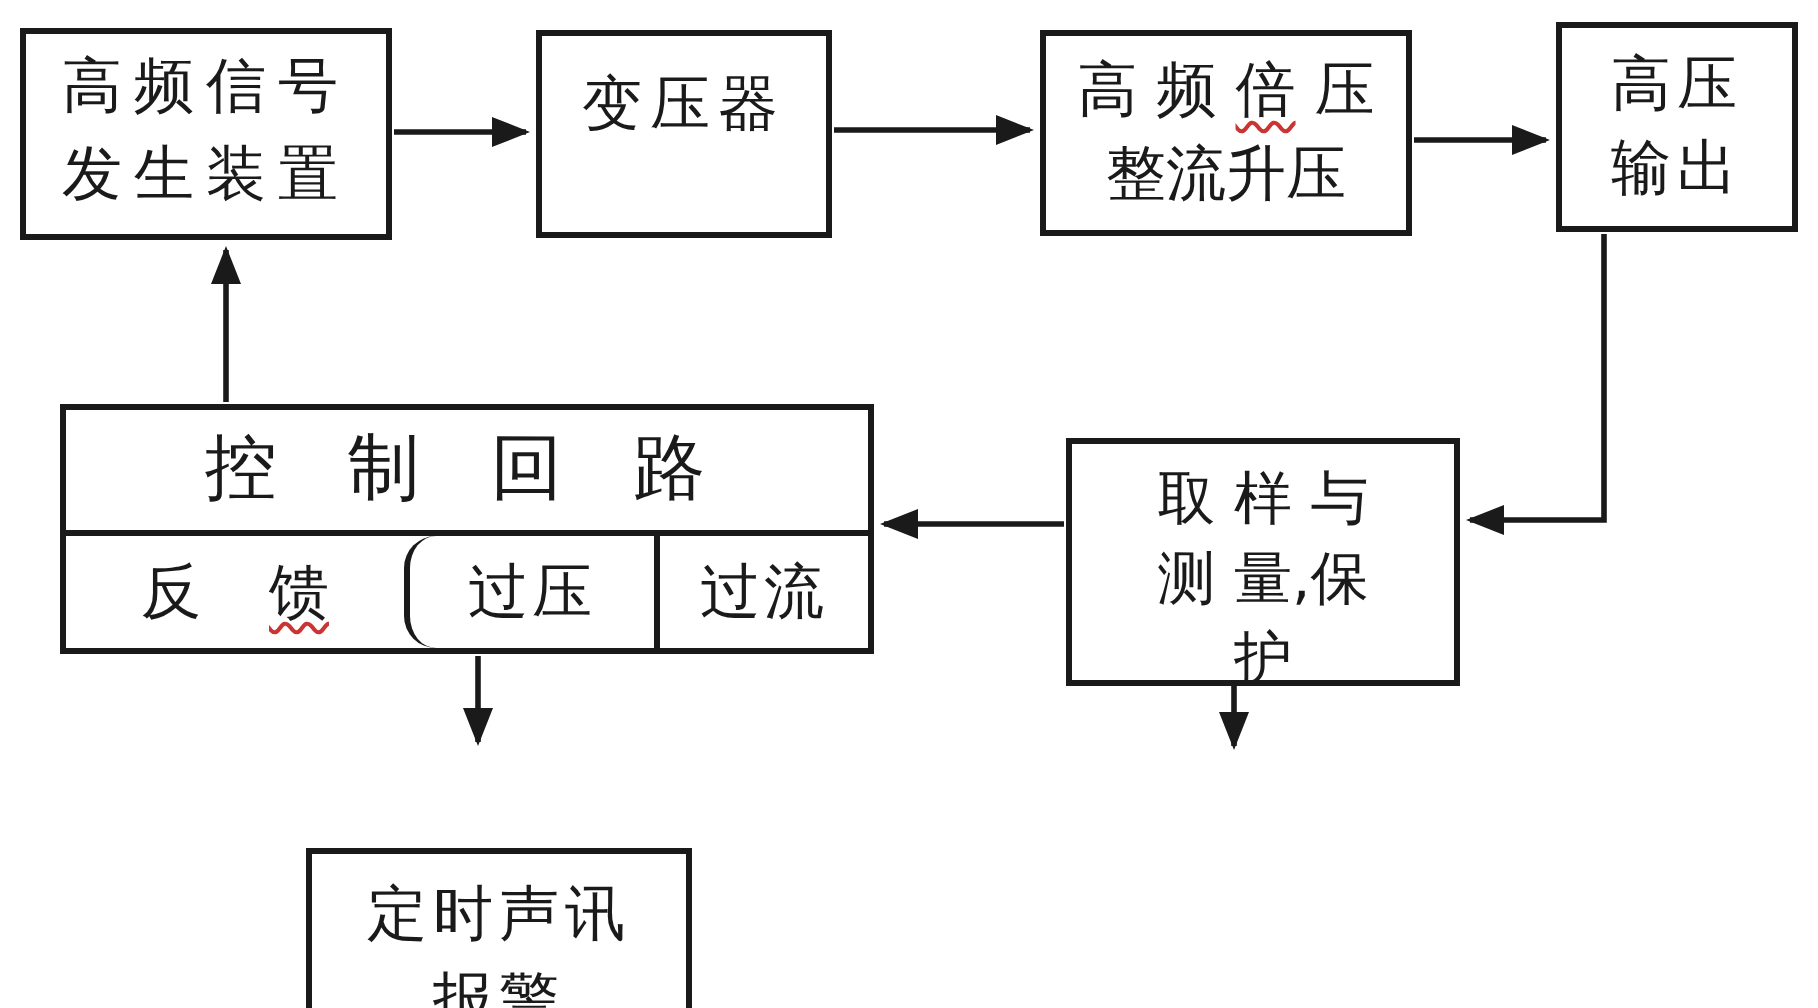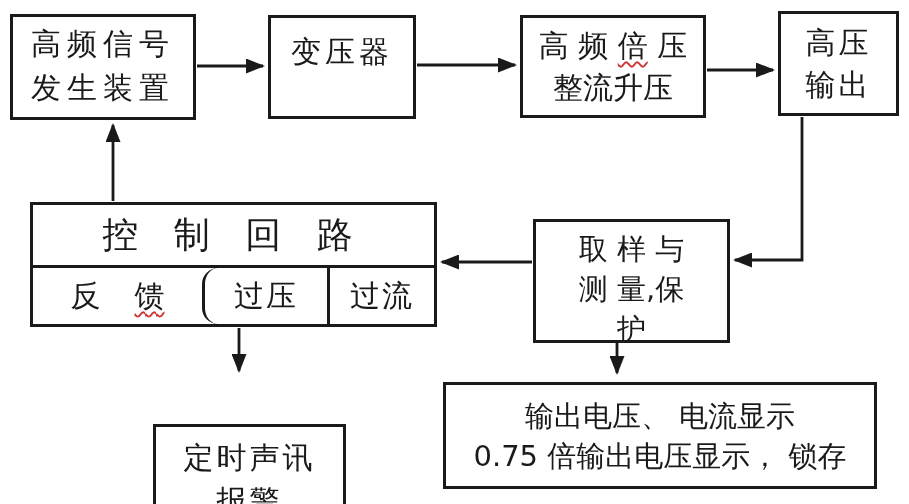--- a/index.html
+++ b/index.html
@@ -111,18 +111,14 @@
     <div class="line">取 样 与</div>
     <div class="line">测 量,保</div>
     <div class="line">护</div>
   </div>
 
   <div class="box b-alarm">
     <div class="line">定时声讯</div>
     <div class="line">报警</div>
   </div>
 
-  <div class="box b-display">
-    <div class="line">输出电压、 电流显示</div>
-    <div class="line">0.75 倍输出电压显示， 锁存</div>
-  </div>
 
 </div>
 
 </body></html>

